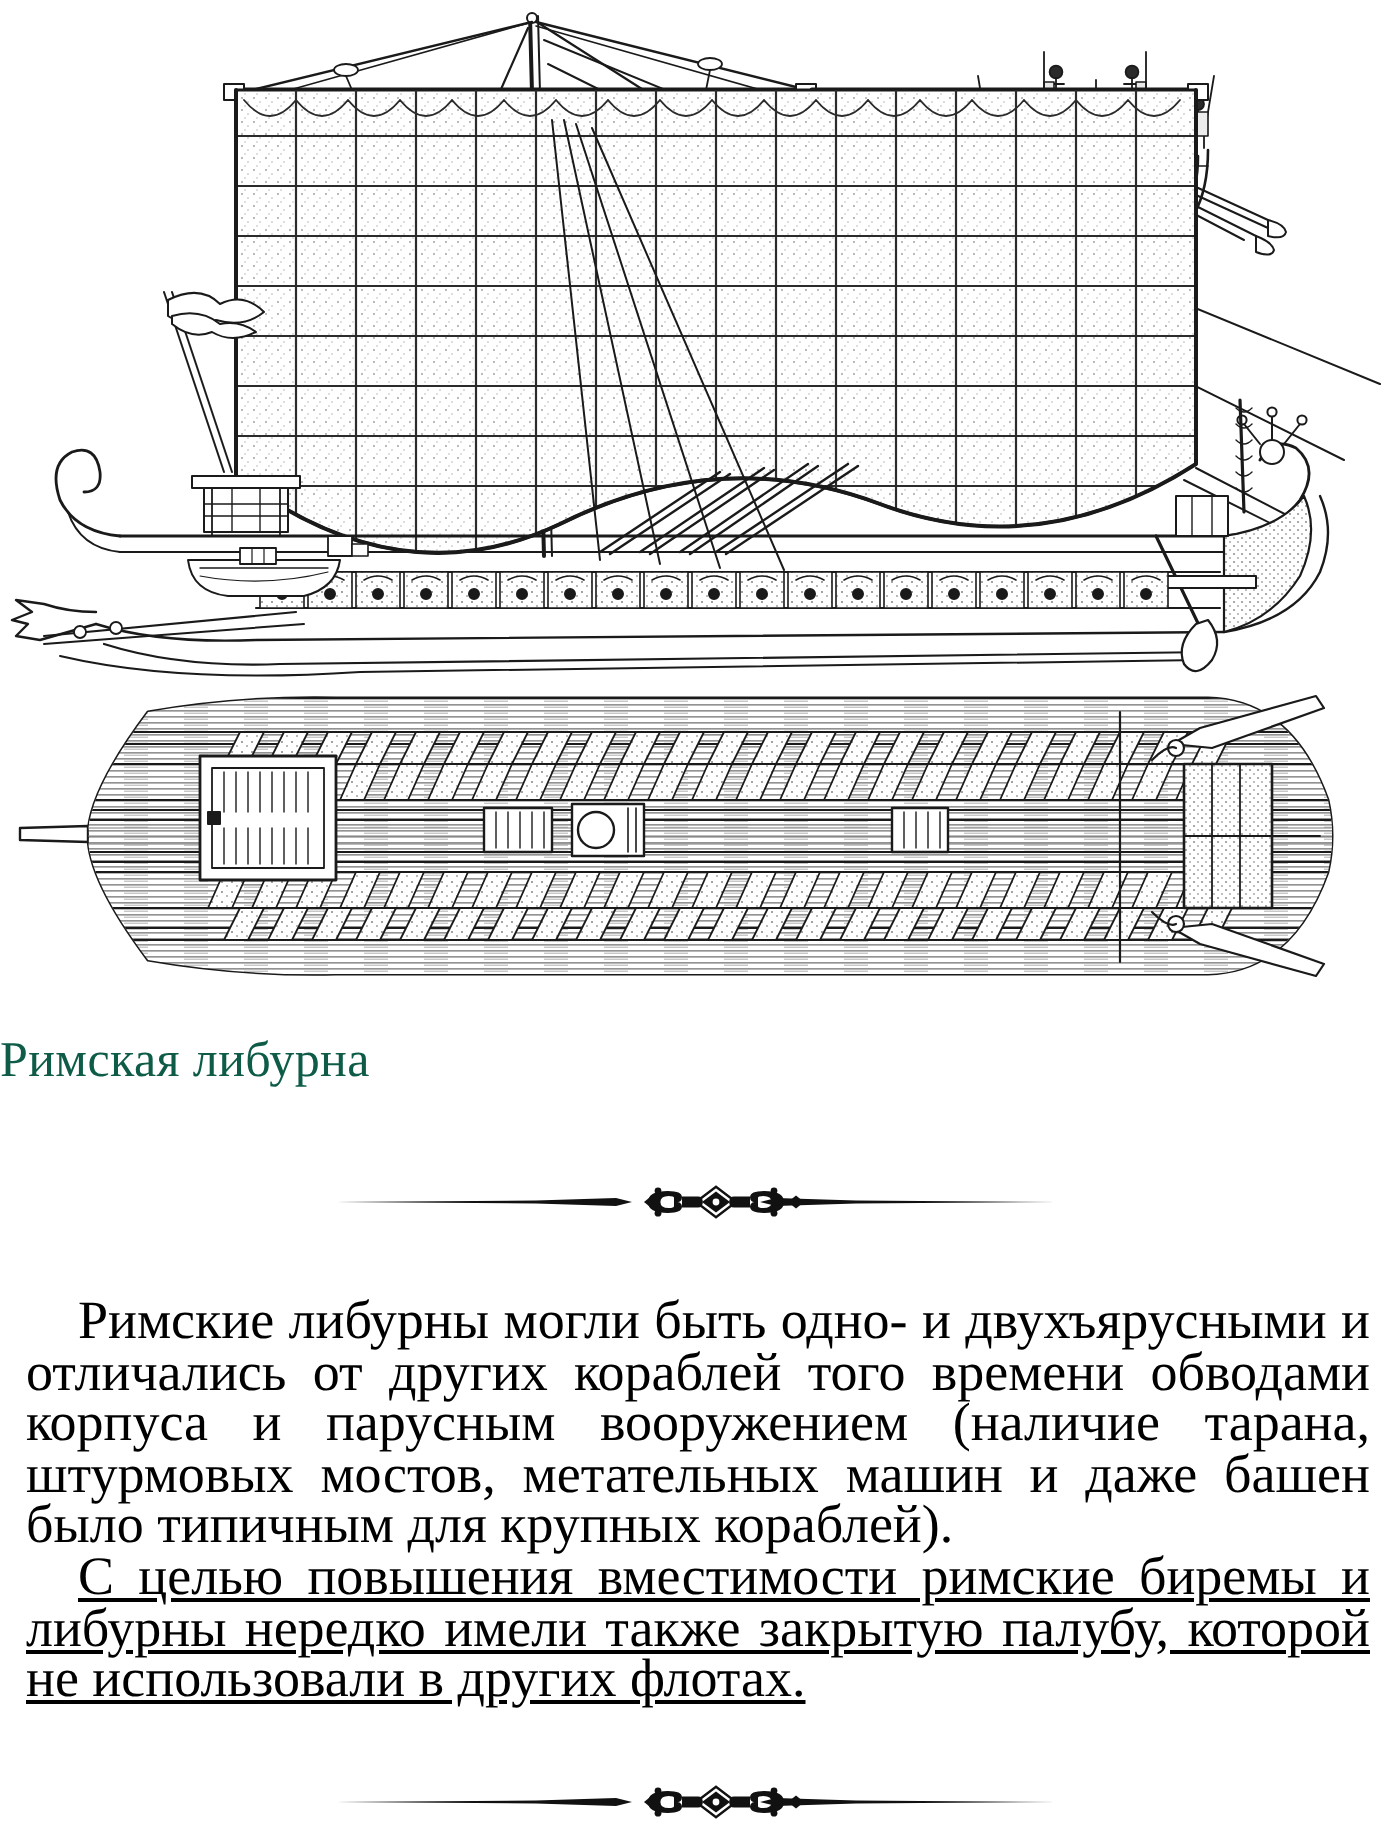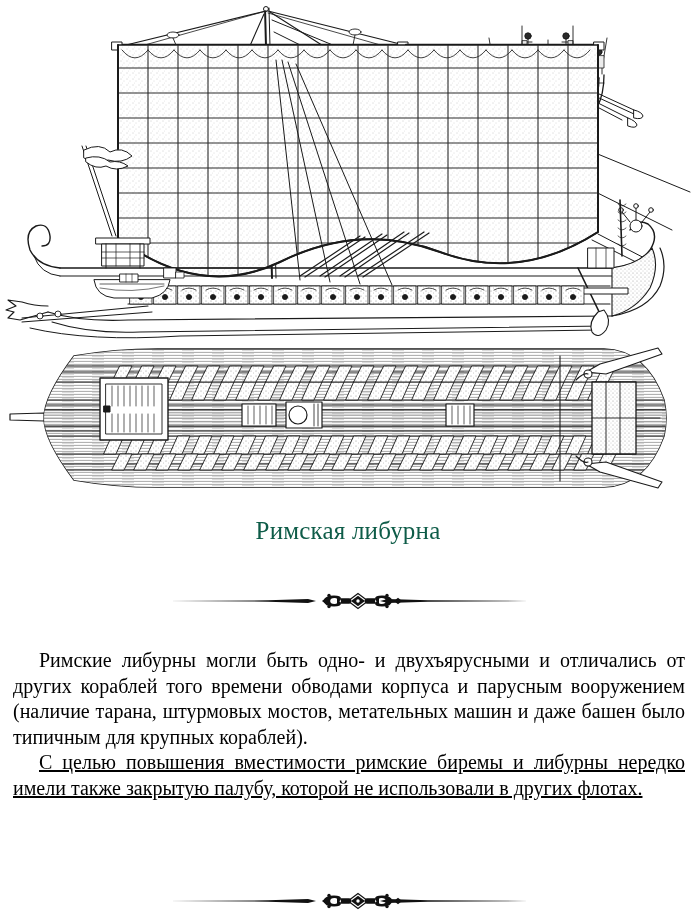--- a/index.html
+++ b/index.html
@@ -25,21 +25,21 @@
     height: 505px;
   }
   #illustration svg { display: block; }
 
   
   #caption {
     position: absolute;
     left: 0;
     top: 515px;
     width: 696px;
-    text-align: center;
+    text-align: left;
     font-size: 25px;
     line-height: 32px;
     color: #0e5c48;
     font-family: "Liberation Serif", "DejaVu Serif", serif;
     letter-spacing: 0.2px;
   }
 
   
   .divider {
     position: absolute;
@@ -58,21 +58,21 @@
   #body-text {
     position: absolute;
     left: 13px;
     top: 648px;
     width: 672px;
   }
   #body-text p {
     margin: 0;
     text-indent: 26px;
     text-align: justify;
-    font-size: 20px;
+    font-size: 27px;
     line-height: 25.6px;
     font-family: "Liberation Serif", "DejaVu Serif", serif;
     hyphens: auto;
     -webkit-hyphens: auto;
   }
   #body-text p + p { margin-top: 0; text-decoration: underline; }
 </style>
 </head>
 <body>
 

